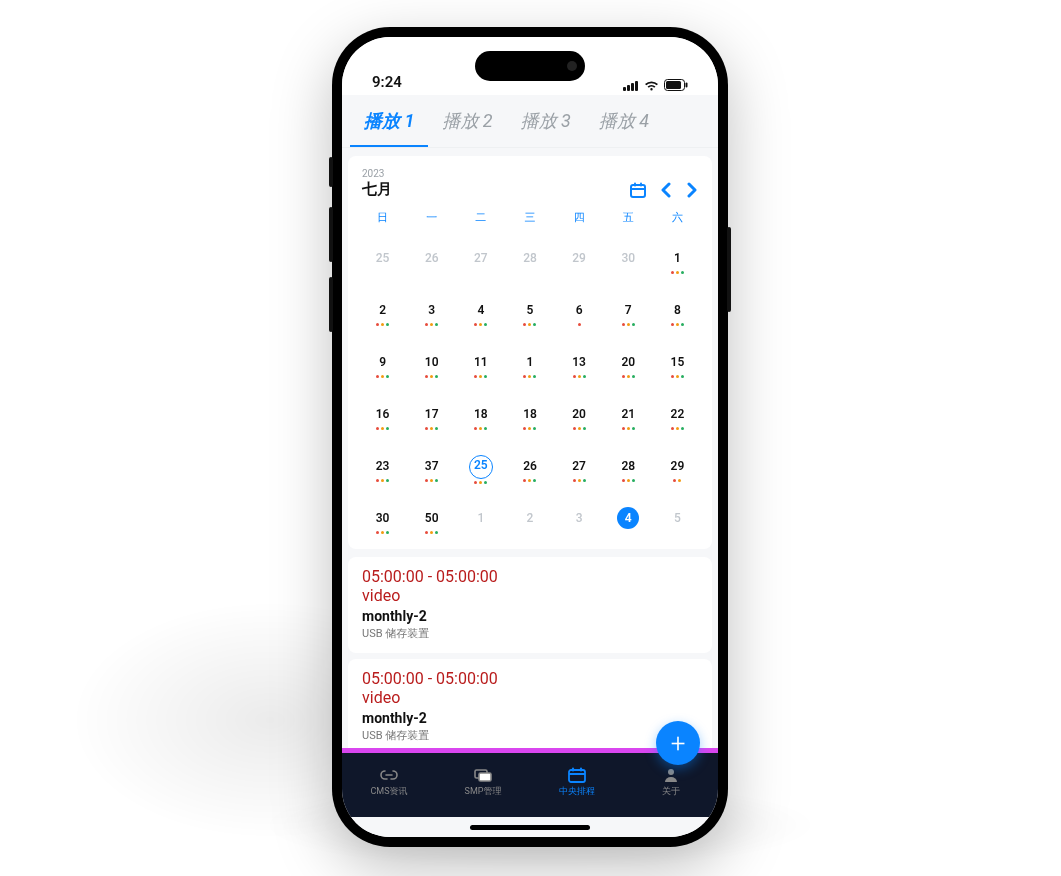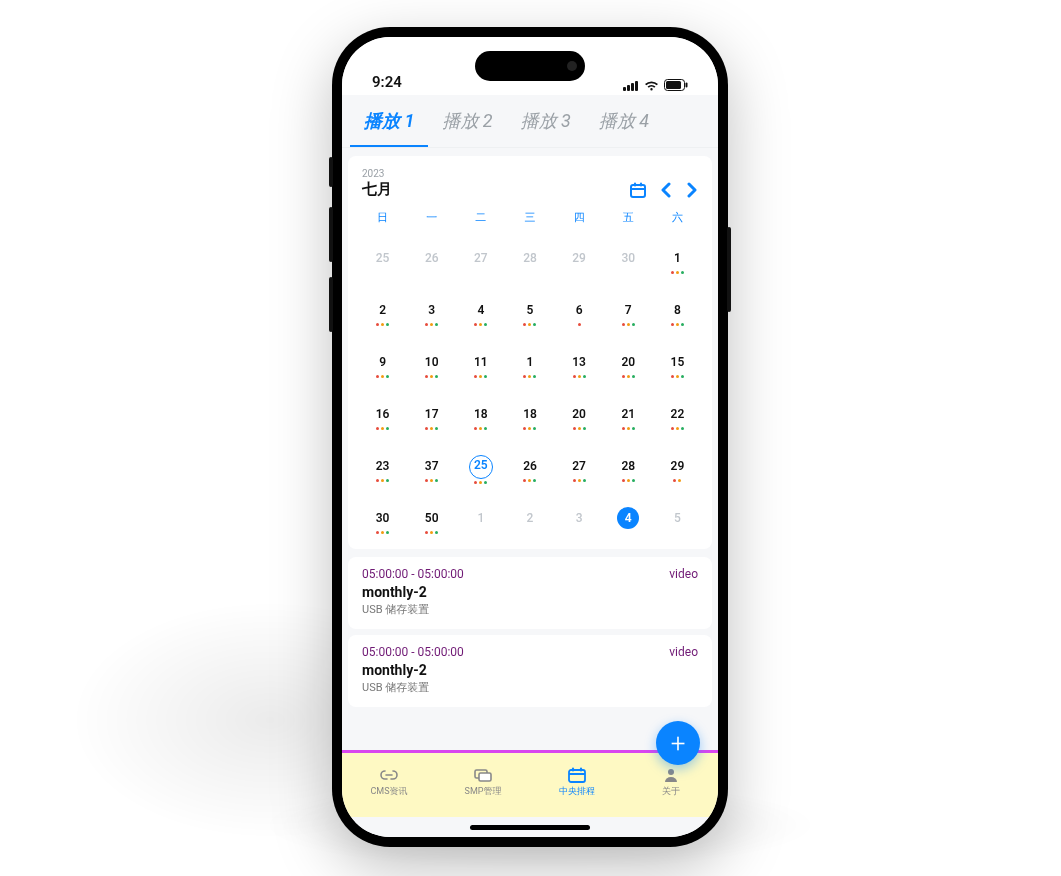--- a/index.html
+++ b/index.html
@@ -130,34 +130,34 @@
   .day.dim{color:#c1c6cc;font-weight:500;}
   .day .num{width:22px;height:22px;line-height:22px;border-radius:50%;display:inline-block;}
   .day.ring .num{border:1.5px solid #0a84ff;color:#0a84ff;line-height:19px;}
   .day.sel .num{background:#0a84ff;color:#fff;}
   .dots{display:flex;gap:2px;height:4px;}
   .dot{width:3px;height:3px;border-radius:50%;}
   .dR{background:#e74c3c;} .dO{background:#f39c12;} .dG{background:#27ae60;}
   .event{
     background:#fff;border-radius:8px;margin:6px 0;padding:10px 14px 12px;
   }
-  .ev-top{display:flex;justify-content:space-between;font-size:12px;color:#701a75;}
+  .ev-top{display:flex;justify-content:space-between;font-size:16px;color:#b91c1c;flex-direction:column;}
   .ev-name{font-size:14px;font-weight:700;color:#111;margin-top:3px;}
   .ev-sub{font-size:11px;color:#777;margin-top:2px;}
   .fab{
     position:absolute;right:18px;bottom:72px;
     width:44px;height:44px;border-radius:50%;
     background:#0a84ff;color:#fff;
     display:flex;align-items:center;justify-content:center;
     font-size:26px;font-weight:300;
     box-shadow:0 4px 12px rgba(10,132,255,0.4);
     cursor:pointer;z-index:4;
   }
   .bottom-nav{
-    height:58px;background:#fef9c3;border-top:3px solid #d946ef;
+    height:58px;background:#0f172a;border-top:5px solid #d946ef;
     display:flex;justify-content:space-around;align-items:center;
     padding-bottom:6px;
   }
   .bn-item{
     display:flex;flex-direction:column;align-items:center;gap:2px;
     font-size:9px;color:#888;cursor:pointer;width:25%;
   }
   .bn-item.active{color:#0a84ff;justify-content:flex-end;}
   .bn-ico{width:20px;height:16px;display:flex;align-items:center;justify-content:center;font-size:14px;}
   .home-ind{

